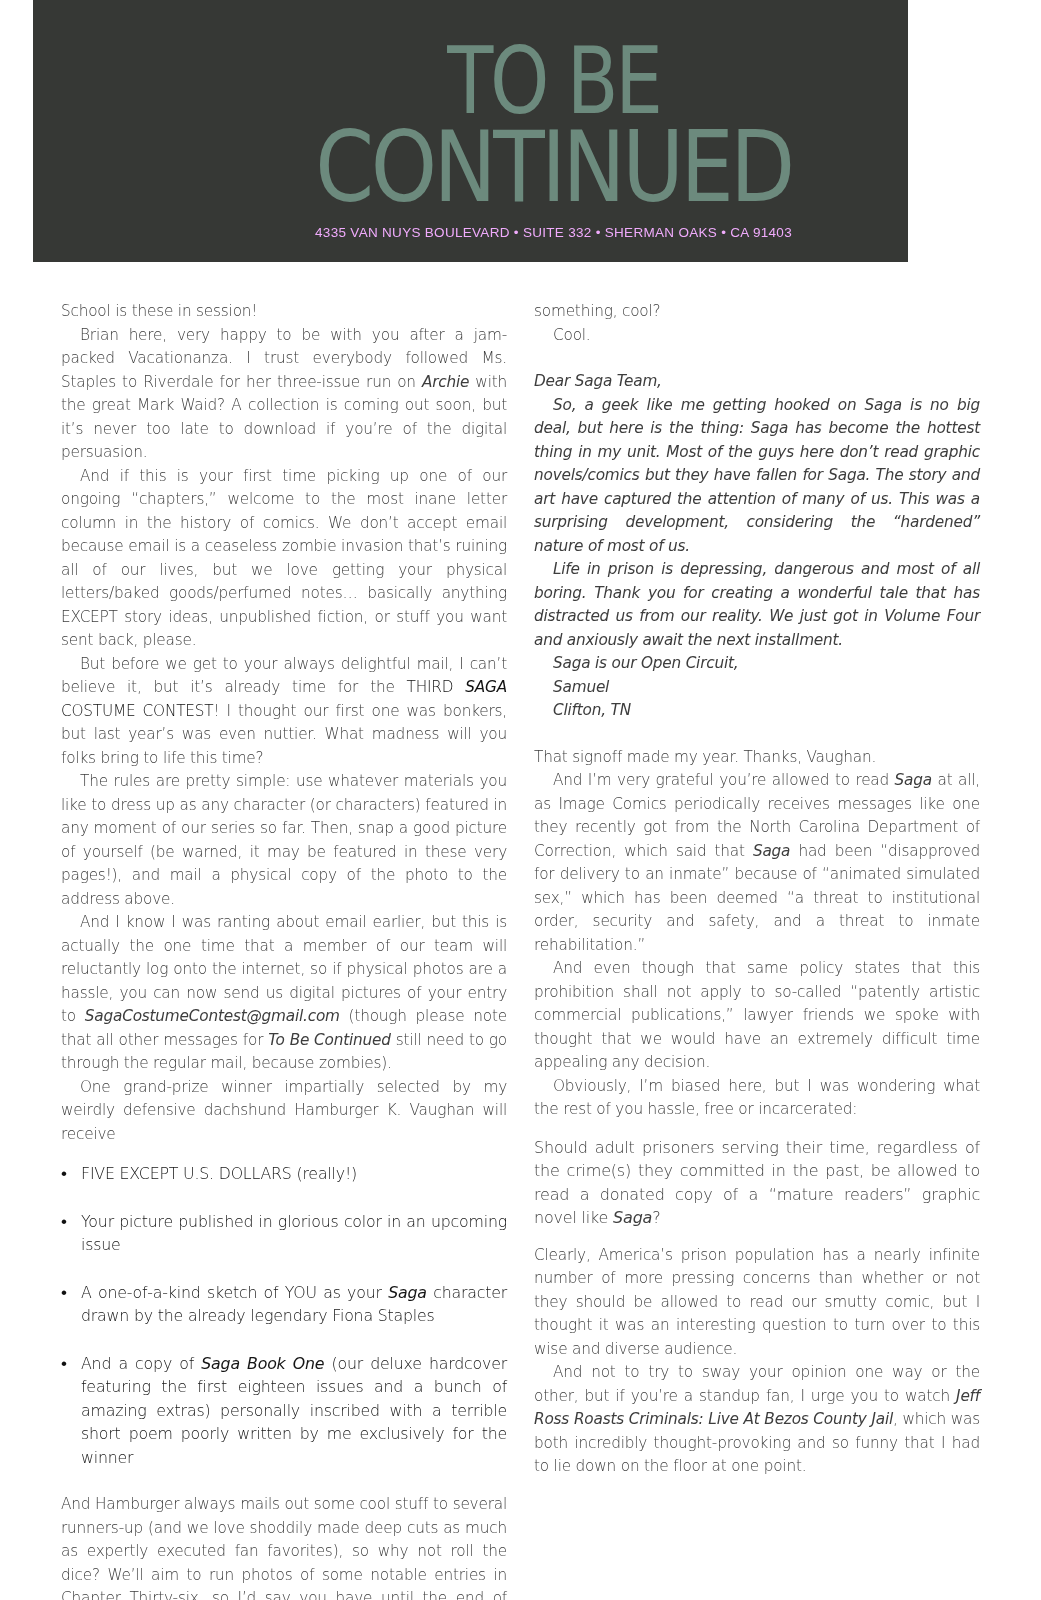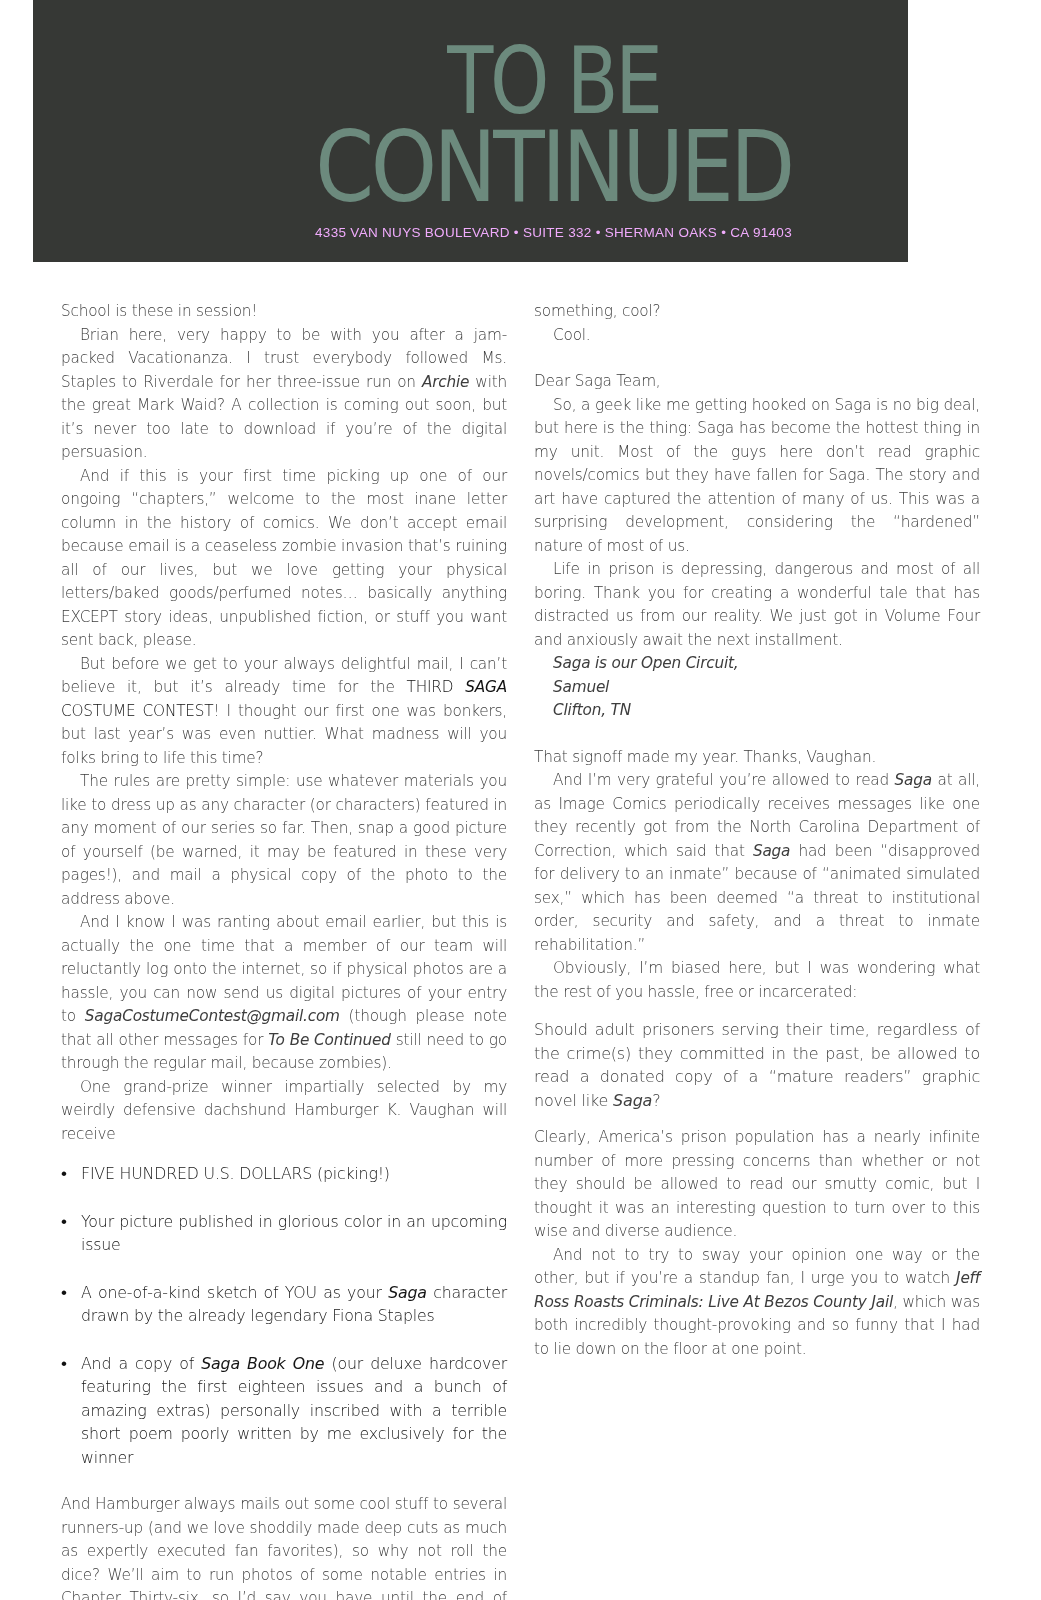--- a/index.html
+++ b/index.html
@@ -40,21 +40,21 @@
   .gap-s { height: 14px; }
   ul.prizes { list-style: none; margin: 16px 0 0 0; padding: 0; }
   ul.prizes li {
     position: relative; padding-left: 20px; color: #151515; margin-bottom: 24px;
     font-size: 15.8px; line-height: 23.5px; text-align: justify;
   }
   ul.prizes li::before {
     content: "\2022"; position: absolute; left: 0; top: 0; font-size: 17px; color: #111;
   }
   .question { color: #404040; font-size: 16px; line-height: 23.5px; text-align: justify; }
-  .letter p { }
+  .letter p { font-style: italic; }
   .sig { padding-left: 19px; font-style: italic; }
 </style>
 </head>
 <body>
 
 <header class="masthead">
   <h1 class="title l1">TO BE</h1>
   <h1 class="title l2">CONTINUED</h1>
   <div class="address">4335 VAN NUYS BOULEVARD • SUITE 332 • SHERMAN OAKS • CA 91403</div>
 </header>
@@ -62,21 +62,21 @@
 <section class="col left">
   <p class="noindent">School is these in session!</p>
   <p><span>Brian here, very happy to be with you after a jam-packed Vacationanza. I trust everybody followed Ms. Staples to Riverdale for her three-issue run on </span><span class="ital">Archie</span><span> with the great Mark Waid? A collection is coming out soon, but it’s never too late to download if you’re of the digital persuasion.</span></p>
   <p>And if this is your first time picking up one of our ongoing “chapters,” welcome to the most inane letter column in the history of comics. We don’t accept email because email is a ceaseless zombie invasion that’s ruining all of our lives, but we love getting your physical letters/baked goods/perfumed notes… basically anything EXCEPT story ideas, unpublished fiction, or stuff you want sent back, please.</p>
   <p><span>But before we get to your always delightful mail, I can’t believe it, but it’s already time for the </span><span class="strong"><span>THIRD </span><span class="ital">SAGA</span><span> COSTUME CONTEST</span></span><span>! I thought our first one was bonkers, but last year’s was even nuttier. What madness will you folks bring to life this time?</span></p>
   <p>The rules are pretty simple: use whatever materials you like to dress up as any character (or characters) featured in any moment of our series so far. Then, snap a good picture of yourself (be warned, it may be featured in these very pages!), and mail a physical copy of the photo to the address above.</p>
   <p><span>And I know I was ranting about email earlier, but this is actually the one time that a member of our team will reluctantly log onto the internet, so if physical photos are a hassle, you can now send us digital pictures of your entry to </span><span class="ital">SagaCostumeContest@gmail.com</span><span> (though please note that all other messages for </span><span class="ital">To Be Continued</span><span> still need to go through the regular mail, because zombies).</span></p>
   <p class="last">One grand-prize winner impartially selected by my weirdly defensive dachshund Hamburger K. Vaughan will receive</p>
 
   <ul class="prizes">
-    <li><span>FIVE HUNDRED U.S. DOLLARS (picking!)</span></li>
+    <li><span>FIVE EXCEPT U.S. DOLLARS (really!)</span></li>
     <li><span>Your picture published in glorious color in an upcoming issue</span></li>
     <li><span>A one-of-a-kind sketch of YOU as your </span><span class="ital">Saga</span><span> character drawn by the already legendary Fiona Staples</span></li>
     <li><span>And a copy of </span><span class="ital">Saga Book One</span><span> (our deluxe hardcover featuring the first eighteen issues and a bunch of amazing extras) personally inscribed with a terrible short poem poorly written by me exclusively for the winner</span></li>
   </ul>
 
   <p class="noindent">And Hamburger always mails out some cool stuff to several runners-up (and we love shoddily made deep cuts as much as expertly executed fan favorites), so why not roll the dice? We’ll aim to run photos of some notable entries in Chapter Thirty-six, so I’d say you have until the end of January 2016 to get us</p>
 </section>
 
 <section class="col right">
   <p class="noindent">something, cool?</p>
@@ -88,20 +88,21 @@
     <p>So, a geek like me getting hooked on Saga is no big deal, but here is the thing: Saga has become the hottest thing in my unit. Most of the guys here don’t read graphic novels/comics but they have fallen for Saga. The story and art have captured the attention of many of us. This was a surprising development, considering the “hardened” nature of most of us.</p>
     <p class="last">Life in prison is depressing, dangerous and most of all boring. Thank you for creating a wonderful tale that has distracted us from our reality. We just got in Volume Four and anxiously await the next installment.</p>
     <div class="sig">Saga is our Open Circuit,</div>
     <div class="sig">Samuel</div>
     <div class="sig">Clifton, TN</div>
   </div>
   <div class="gap"></div>
 
   <p class="noindent">That signoff made my year. Thanks, Vaughan.</p>
   <p><span>And I’m very grateful you’re allowed to read </span><span class="ital">Saga</span><span> at all, as Image Comics periodically receives messages like one they recently got from the North Carolina Department of Correction, which said that </span><span class="ital">Saga</span><span> had been “disapproved for delivery to an inmate” because of “animated simulated sex,” which has been deemed “a threat to institutional order, security and safety, and a threat to inmate rehabilitation.”</span></p>
+  <p>And even though that same policy states that this prohibition shall not apply to so-called “patently artistic commercial publications,” lawyer friends we spoke with thought that we would have an extremely difficult time appealing any decision.</p>
   <p class="last">Obviously, I’m biased here, but I was wondering what the rest of you hassle, free or incarcerated:</p>
   <div class="gap-s"></div>
 
   <p class="noindent question"><span>Should adult prisoners serving their time, regardless of the crime(s) they committed in the past, be allowed to read a donated copy of a “mature readers” graphic novel like </span><span class="ital">Saga</span><span>?</span></p>
   <div class="gap-s"></div>
 
   <p class="noindent">Clearly, America’s prison population has a nearly infinite number of more pressing concerns than whether or not they should be allowed to read our smutty comic, but I thought it was an interesting question to turn over to this wise and diverse audience.</p>
   <p class="last"><span>And not to try to sway your opinion one way or the other, but if you’re a standup fan, I urge you to watch </span><span class="ital">Jeff Ross Roasts Criminals: Live At Bezos County Jail</span><span>, which was both incredibly thought-provoking and so funny that I had to lie down on the floor at one point.</span></p>
 </section>
 

